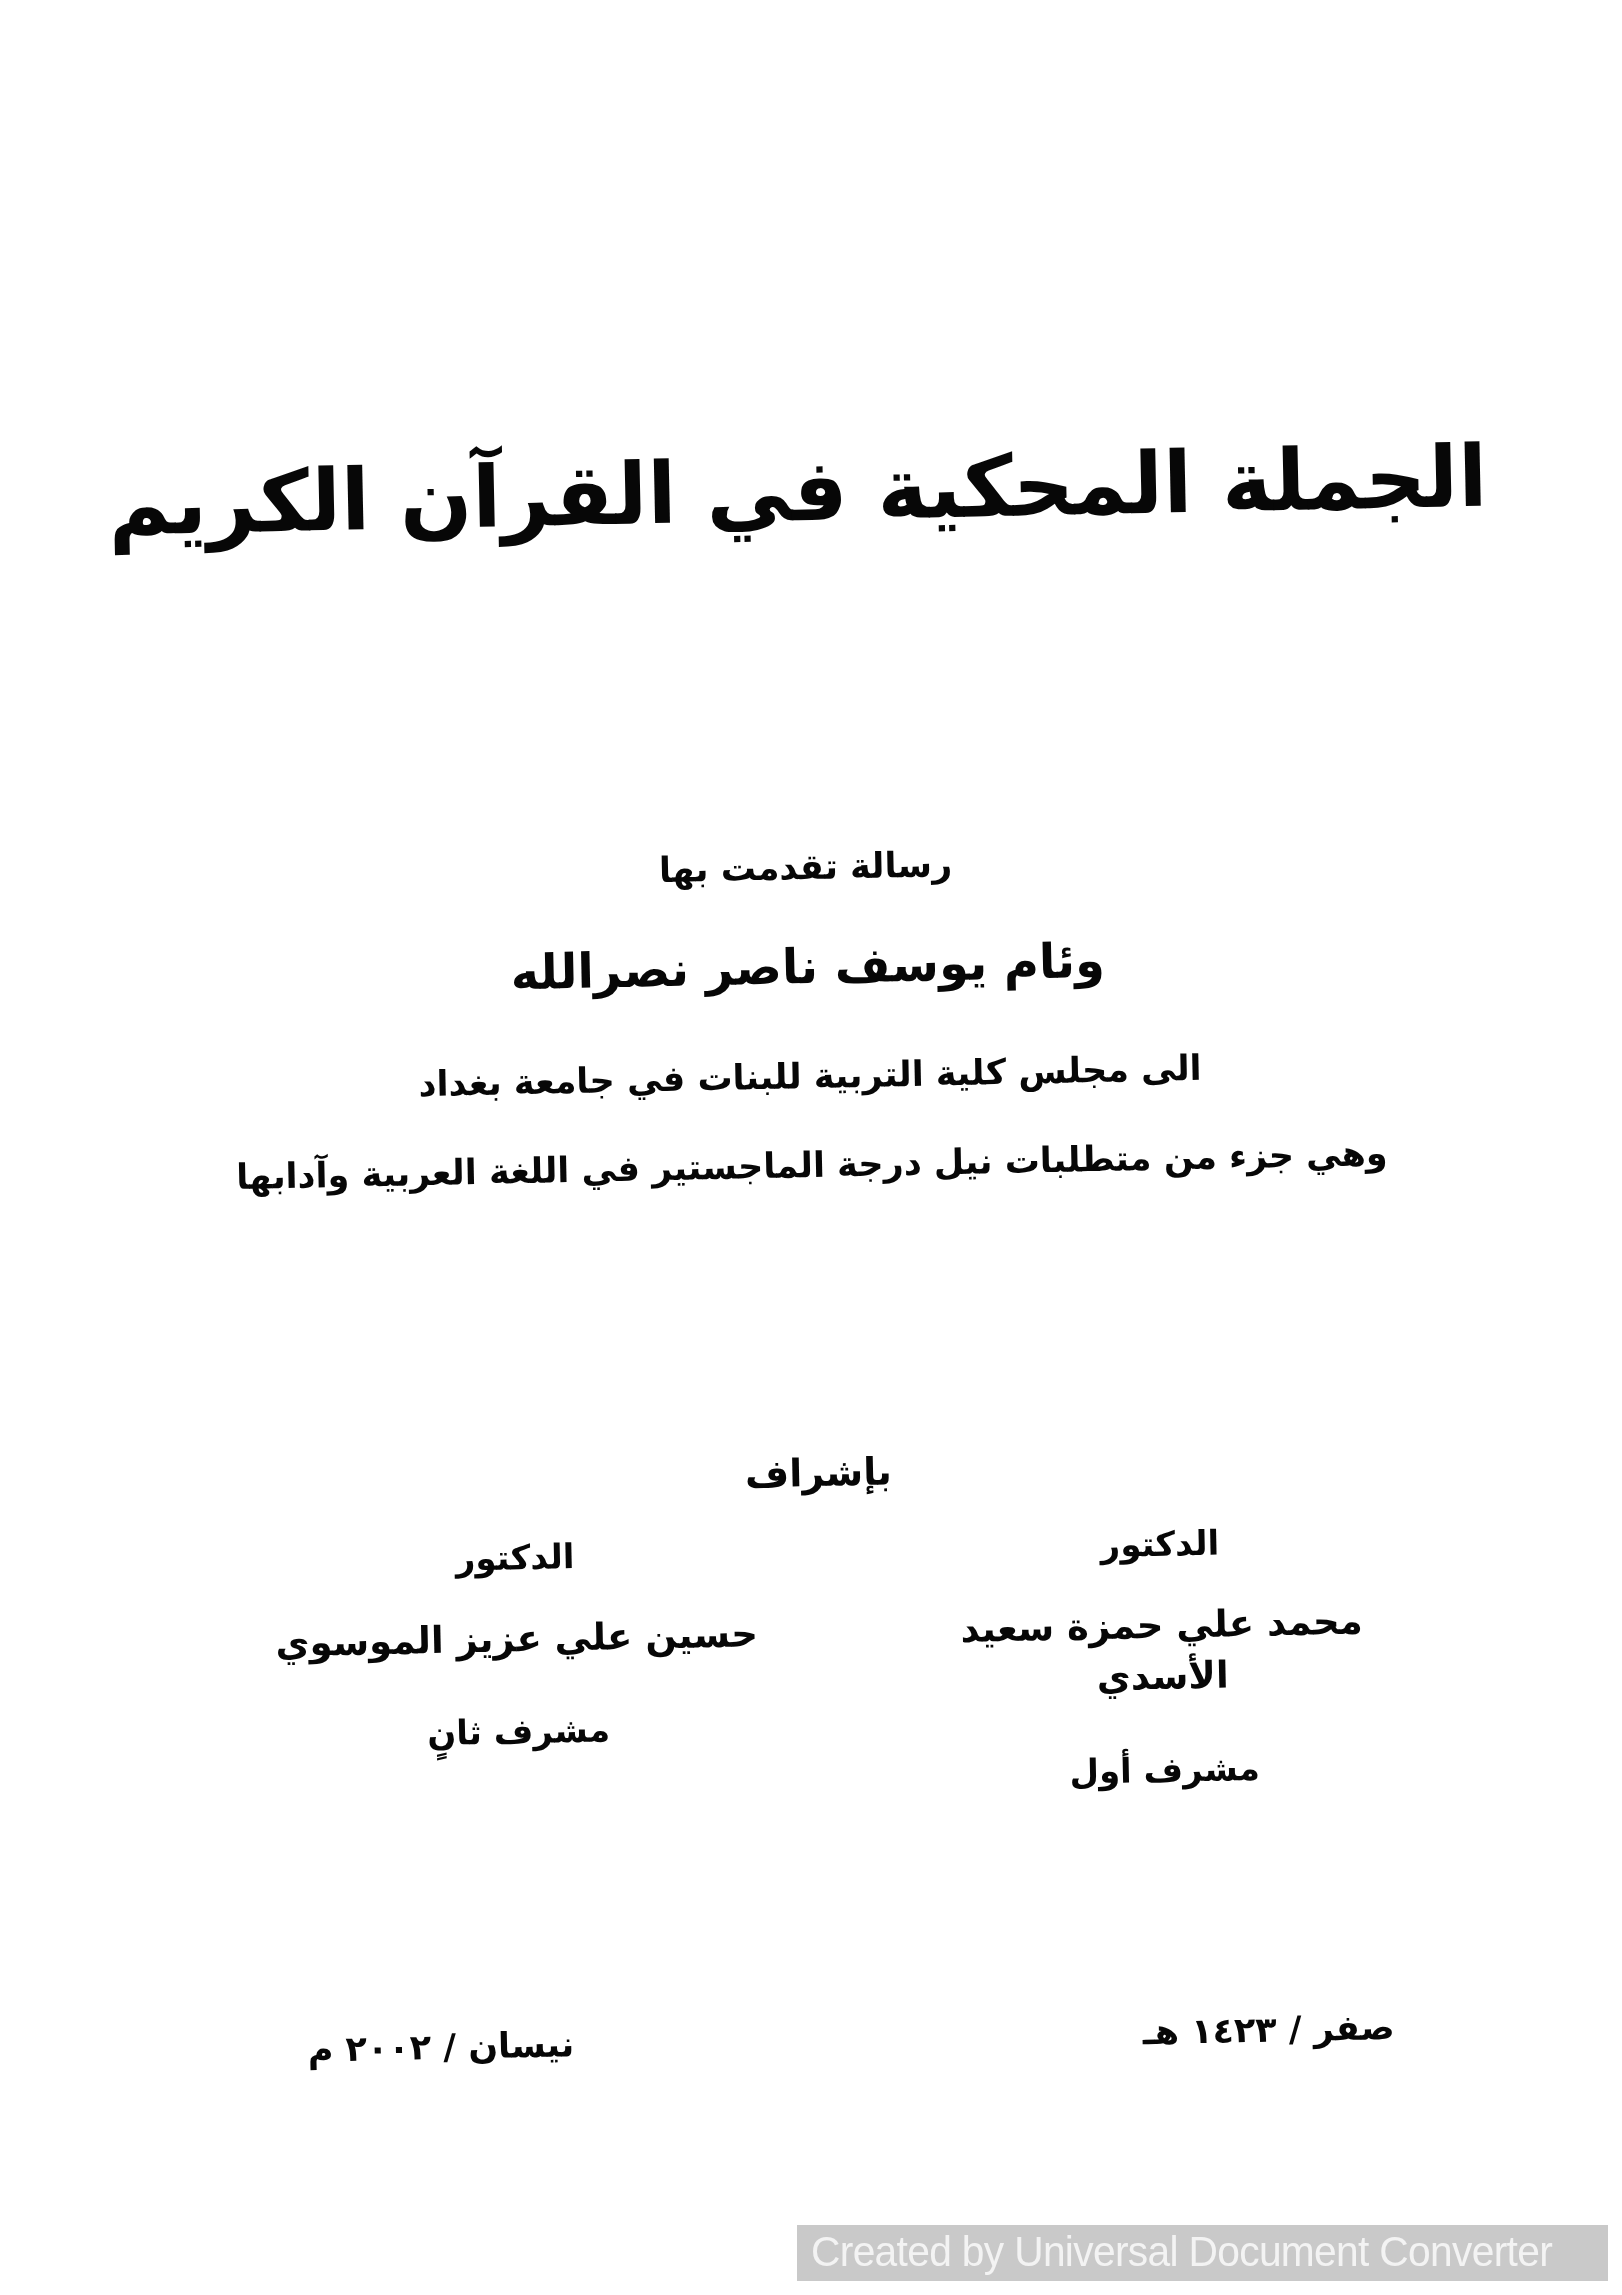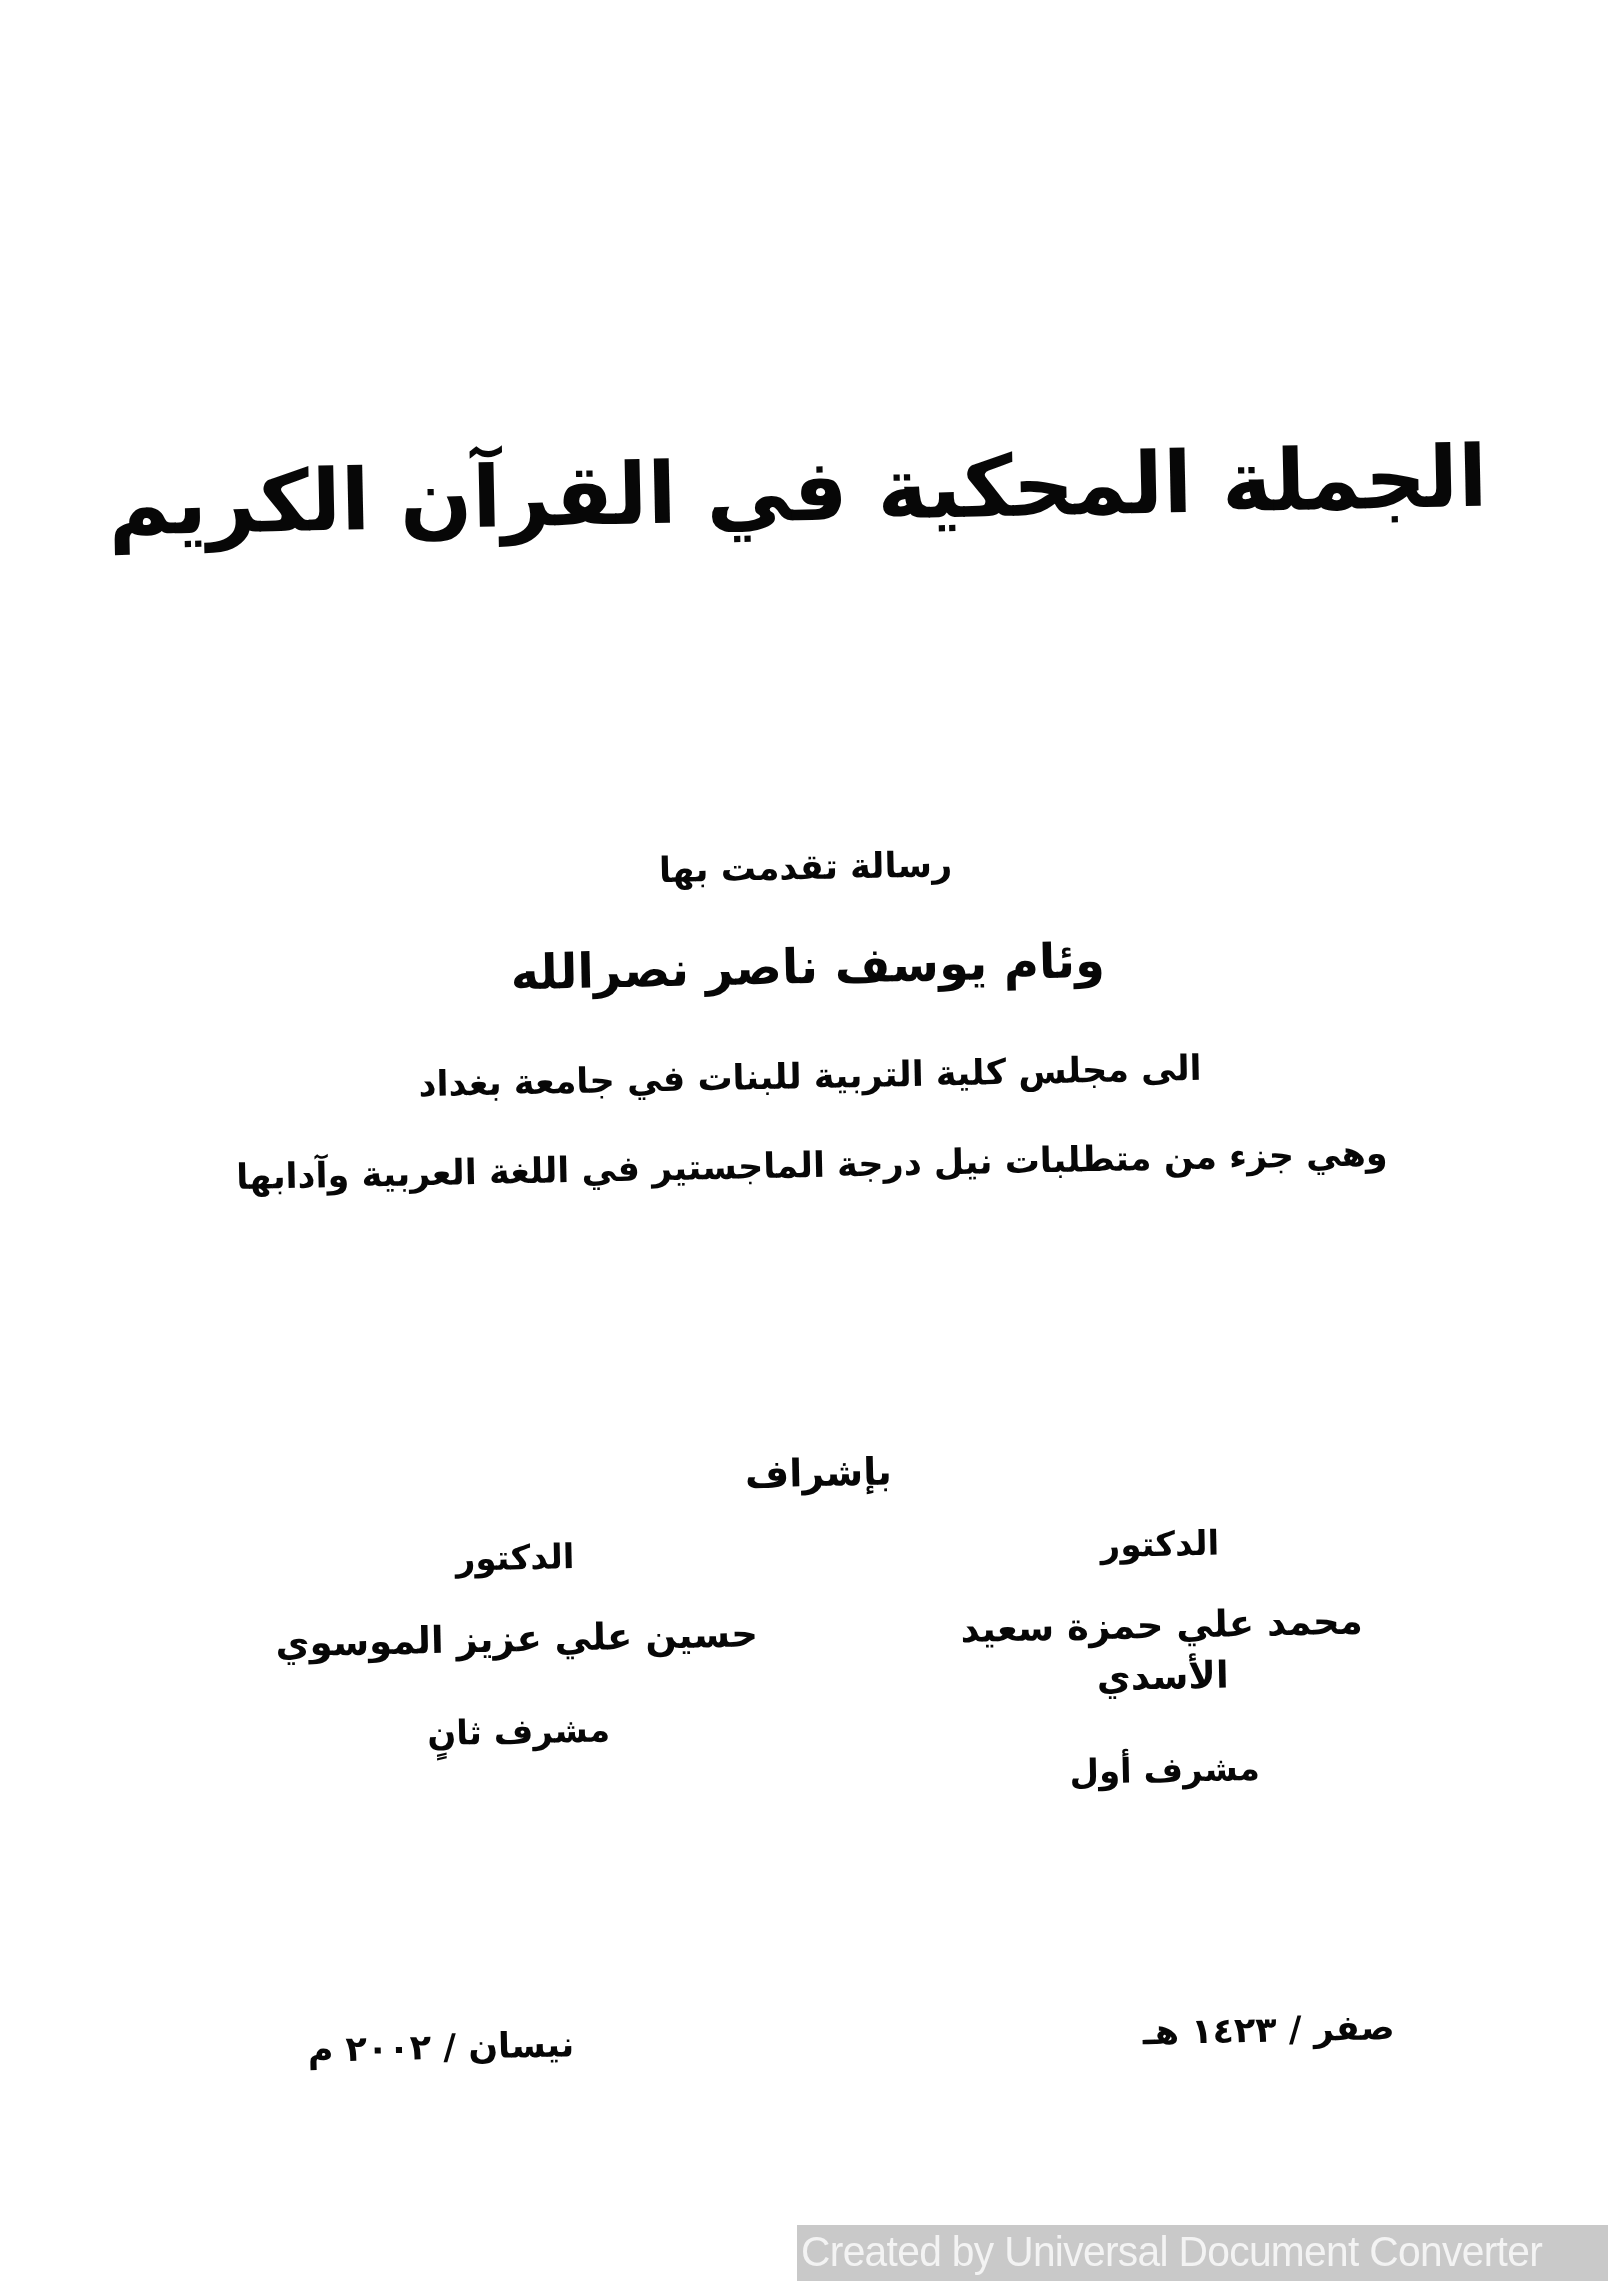--- a/index.html
+++ b/index.html
@@ -102,21 +102,21 @@
   .date-hijri     { right: 247px; }
   .date-gregorian { left: 289px;  }
   
   .watermark {
     position: absolute;
     left: 797px;
     top: 2225px;
     width: 811px;
     height: 56px;
     box-sizing: border-box;
-    padding-left: 4px;
+    padding-left: 14px;
     overflow: hidden;
     white-space: nowrap;
     font-family: "Liberation Sans", sans-serif;
     font-size: 42px;
     line-height: 54px;
     letter-spacing: -0.7px;
   }
   .watermark span {
     display: inline-block;
     transform: scaleX(0.97);

